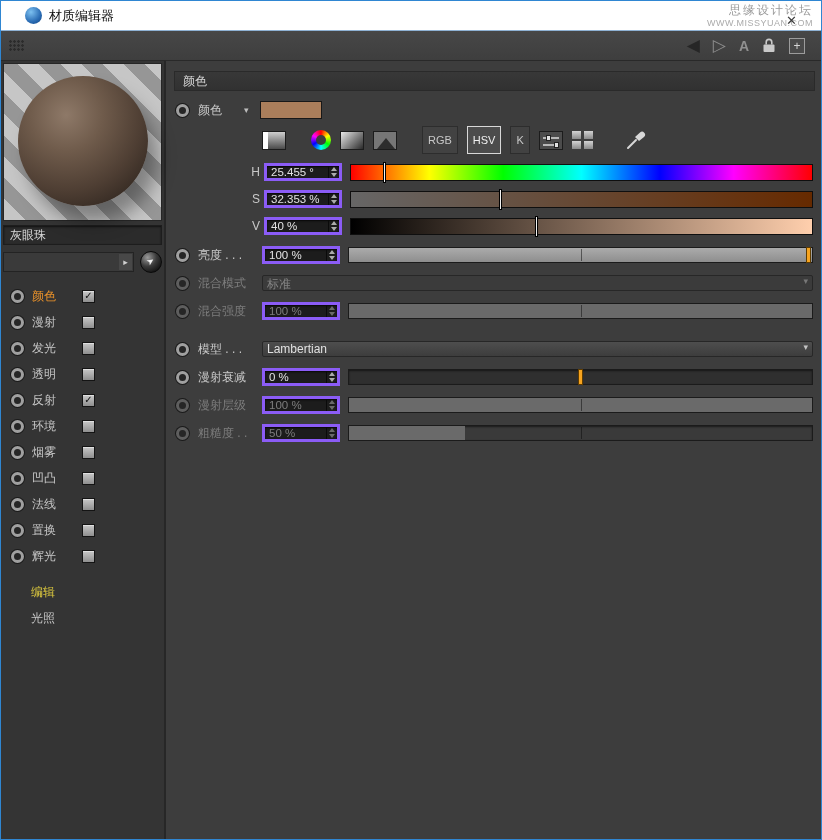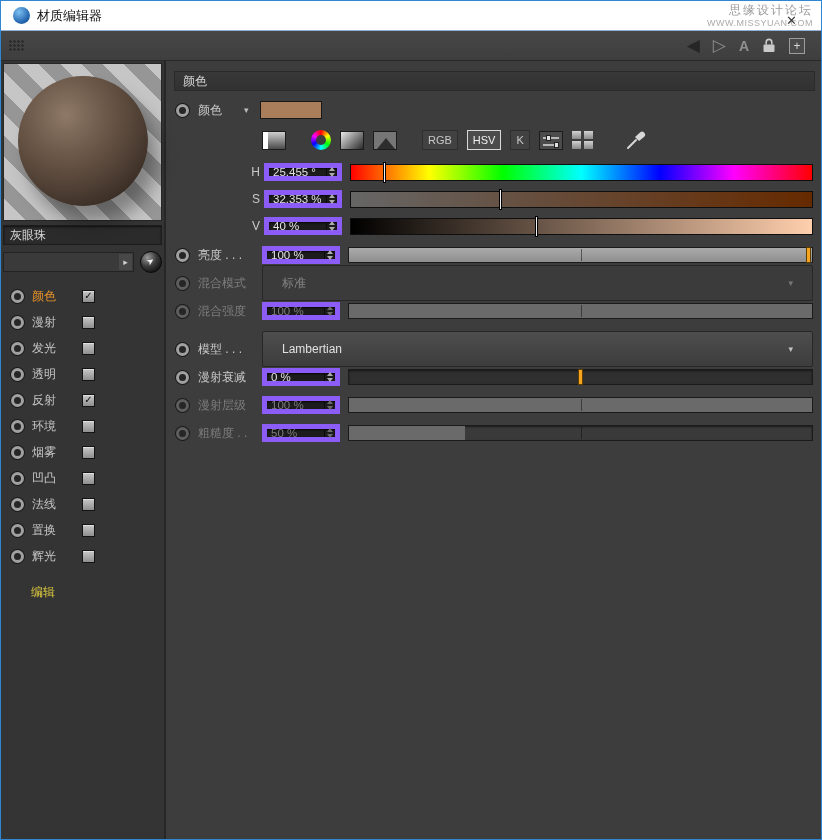--- a/index.html
+++ b/index.html
@@ -1,21 +1,21 @@
 <!DOCTYPE html>
 <html><head>
 <meta charset="utf-8">
 <style>
   *{margin:0;padding:0;box-sizing:border-box}
   html,body{background:#9a9a9a}
   body{font-family:"Liberation Sans","DejaVu Sans",sans-serif;cursor:default}
   .window{width:822px;height:840px;border:1px solid #2f86d2;background:#3d3d3d;position:relative;overflow:hidden}
 
   
-  .titlebar{height:30px;background:#ffffff;display:flex;align-items:center;padding:0 12px;border-bottom:1px solid #8fb2d4;position:relative}
+  .titlebar{height:30px;background:#ffffff;display:flex;align-items:center;padding:0 24px;border-bottom:1px solid #8fb2d4;position:relative}
   .app-icon{width:17px;height:17px;border-radius:50%;background:radial-gradient(circle at 35% 30%,#7cc0f0,#2a6cb4 60%,#0c3f7c);margin-right:7px;flex:none}
   .title{font-size:13px;color:#111}
   .watermark{position:absolute;right:8px;top:3px;text-align:right;line-height:1.15}
   .wm-site{font-size:12px;color:#9a9a9a;letter-spacing:2px;display:block}
   .wm-url{font-size:9px;color:#ababab;letter-spacing:.5px;display:block;text-transform:uppercase}
   .close-btn{position:absolute;right:24px;top:13px;font-size:13px;color:#3a3a3a;cursor:pointer;line-height:1}
 
   
   .toolbar{height:30px;background:linear-gradient(#474747,#3e3e3e);border-bottom:1px solid #292929;display:flex;align-items:center;padding:0 8px}
   .grip{width:15px;height:11px;background-image:radial-gradient(circle at 1.5px 1.5px,#292929 1.1px,transparent 1.5px);background-size:4px 4px;opacity:.9}
@@ -55,21 +55,21 @@
   .mode-row.active{color:#ddc93e}
 
   
   .section-bar{height:20px;background:linear-gradient(#383838,#313131);border:1px solid #2a2a2a;display:flex;align-items:center;padding:0 8px;font-size:12px;color:#d6d6d6;margin-bottom:8px}
   .row{display:flex;align-items:center;height:22px;margin-bottom:6px}
   .radio-col{width:18px;margin-left:2px;flex:none;display:flex}
   .row-label{width:64px;margin-left:4px;font-size:12px;color:#c9c9c9;flex:none;white-space:nowrap;overflow:hidden}
   .dim .row-label{color:#7d7d7d}
   .dim .radio{border-color:#5e5e5e}
 
-  .field{width:78px;height:18px;background:#1c1c1c;border:5px solid #8b5cf6;box-shadow:inset 0 1px 2px rgba(0,0,0,.8);display:flex;align-items:stretch;margin-right:8px;flex:none}
+  .field{width:78px;height:18px;background:#1c1c1c;border:3px solid #8b5cf6;box-shadow:inset 0 1px 2px rgba(0,0,0,.8);display:flex;align-items:stretch;margin-right:8px;flex:none}
   .field .val{flex:1;font-size:11.5px;color:#e2e2e2;display:flex;align-items:center;padding:0 4px;white-space:nowrap;overflow:hidden}
   .dim .field .val{color:#7d7d7d}
   .spin{width:11px;border-left:1px solid #0a0a0a;display:flex;flex-direction:column}
   .spin i{flex:1;position:relative}
   .spin i.up::after{content:"";position:absolute;left:2px;bottom:1px;border-left:3px solid transparent;border-right:3px solid transparent;border-bottom:4px solid #ababab}
   .spin i.dn::after{content:"";position:absolute;left:2px;top:1px;border-left:3px solid transparent;border-right:3px solid transparent;border-top:4px solid #ababab}
   .dim .spin i.up::after{border-bottom-color:#6a6a6a}
   .dim .spin i.dn::after{border-top-color:#6a6a6a}
 
   .color-label{width:46px;margin-left:4px;font-size:12px;color:#c9c9c9;flex:none}
@@ -78,21 +78,21 @@
 
   .icon-row{display:flex;align-items:center;height:26px;margin:2px 0 10px 88px;gap:9px}
   .tool-icon{flex:none;display:flex;align-items:center;justify-content:center;position:relative}
   .picker-icon{width:24px;height:19px;border:1px solid #1c1c1c;background:linear-gradient(90deg,#ffffff 0 5px,transparent 5px),linear-gradient(180deg,#cfcfcf,#4a4a4a)}
   .wheel-icon{width:20px;height:20px;border-radius:50%;background:conic-gradient(#f00,#ff0,#0f0,#0ff,#00f,#f0f,#f00)}
   .wheel-icon::after{content:"";position:absolute;inset:5px;border-radius:50%;background:#3d3d3d}
   .grad-icon{width:24px;height:19px;border:1px solid #1c1c1c;background:linear-gradient(135deg,#e8e8e8,#2a2a2a)}
   .img-icon{width:24px;height:19px;border:1px solid #1c1c1c;background:#767676;overflow:hidden}
   .img-icon::after{content:"";position:absolute;left:3px;bottom:0;border-left:9px solid transparent;border-right:9px solid transparent;border-bottom:11px solid #2d2d2d}
   .gap-lg{margin-left:16px}
-  .txt-btn{height:20px;padding:0 5px;background:#424242;border:1px solid #2d2d2d;color:#c8c8c8;font-size:11px;font-family:inherit;flex:none}
+  .txt-btn{height:28px;padding:0 5px;background:#424242;border:1px solid #2d2d2d;color:#c8c8c8;font-size:11px;font-family:inherit;flex:none}
   .txt-btn.active{border-color:#d8d8d8;background:#4c4c4c;color:#f0f0f0}
   .mix-icon{width:24px;height:19px;border:1px solid #1c1c1c;background:#4c4c4c}
   .mix-icon::before{content:"";position:absolute;left:3px;right:3px;top:5px;height:2px;background:#b8b8b8;box-shadow:0 7px 0 #b8b8b8}
   .knob{position:absolute;width:5px;height:6px;background:#e2e2e2;border:1px solid #222}
   .k1{left:6px;top:3px}.k2{left:14px;top:10px}
   .swatches-icon{width:22px;height:19px;background-color:transparent;background-image:linear-gradient(#d2d2d2,#8a8a8a),linear-gradient(#d2d2d2,#8a8a8a),linear-gradient(#d2d2d2,#8a8a8a),linear-gradient(#d2d2d2,#8a8a8a);background-size:9px 8px;background-position:0 0,12px 0,0 10px,12px 10px;background-repeat:no-repeat}
   .dropper-icon{width:24px;height:20px;margin-left:22px}
 
   .hsv-row{display:flex;align-items:center;height:18px;margin-bottom:9px;padding-left:72px}
   .hsv-label{width:14px;text-align:right;margin-right:4px;font-size:12px;color:#c9c9c9;flex:none}
@@ -106,21 +106,21 @@
   .sl-fill{position:absolute;left:0;top:0;bottom:0;background:linear-gradient(#ababab,#8e8e8e)}
   .dim .sl-fill{background:#6a6a6a}
   .dim .slider{background:#3a3a3a}
   .sl-tick{position:absolute;top:1px;bottom:1px;width:1px;background:rgba(10,10,10,.5)}
   .sl-handle{position:absolute;top:-1px;bottom:-1px;width:5px;background:#f7a41f;border:1px solid #5f3c00}
 
   .tri-btn{width:24px;height:18px;border-radius:9px;background:linear-gradient(#5e5e5e,#3d3d3d);border:1px solid #252525;color:#d0d0d0;font-size:8px;display:flex;align-items:center;justify-content:center;margin-right:7px;flex:none}
   .tex-field{flex:1;height:18px;border-radius:9px;background:#2e2e2e;border:1px solid #222;box-shadow:inset 0 2px 3px rgba(0,0,0,.5);margin-right:7px}
   .browse-btn{width:28px;height:18px;border-radius:9px;background:linear-gradient(#5e5e5e,#3d3d3d);border:1px solid #252525;color:#d0d0d0;font-size:11px;display:flex;align-items:center;justify-content:center;flex:none;font-family:inherit}
 
-  .dropdown{flex:1;height:36px;background:linear-gradient(#4e4e4e,#3d3d3d);border:1px solid #272727;border-radius:2px;display:flex;align-items:center;padding:0 19px;font-size:12px;color:#e0e0e0;margin-right:2px}
+  .dropdown{flex:1;height:16px;background:linear-gradient(#4e4e4e,#3d3d3d);border:1px solid #272727;border-radius:2px;display:flex;padding:0 4px;font-size:12px;color:#e0e0e0;margin-right:2px}
   .dim .dropdown{background:#3b3b3b;color:#848484}
   .dd-caret{margin-left:auto;font-size:9px;color:#c4c4c4}
   .dim .dd-caret{color:#787878}
 
   .row.texture{margin:12px 0 10px 0}
   .row.brightness{}
   .group-gap{height:10px}
 </style>
 </head>
 <body>
@@ -226,20 +226,21 @@
         </div>
         <div class="ch-row">
           <span class="radio"></span>
           <span class="ch-label">辉光</span>
           <span class="checkbox"></span>
         </div>
       </div>
 
       <div class="modes">
         <div class="mode-row active">编辑</div>
+        <div class="mode-row">光照</div>
       </div>
     </div>
 
     <div class="main">
 
       <div class="section-bar">
         <span>颜色</span>
       </div>
 
       <div class="row">

